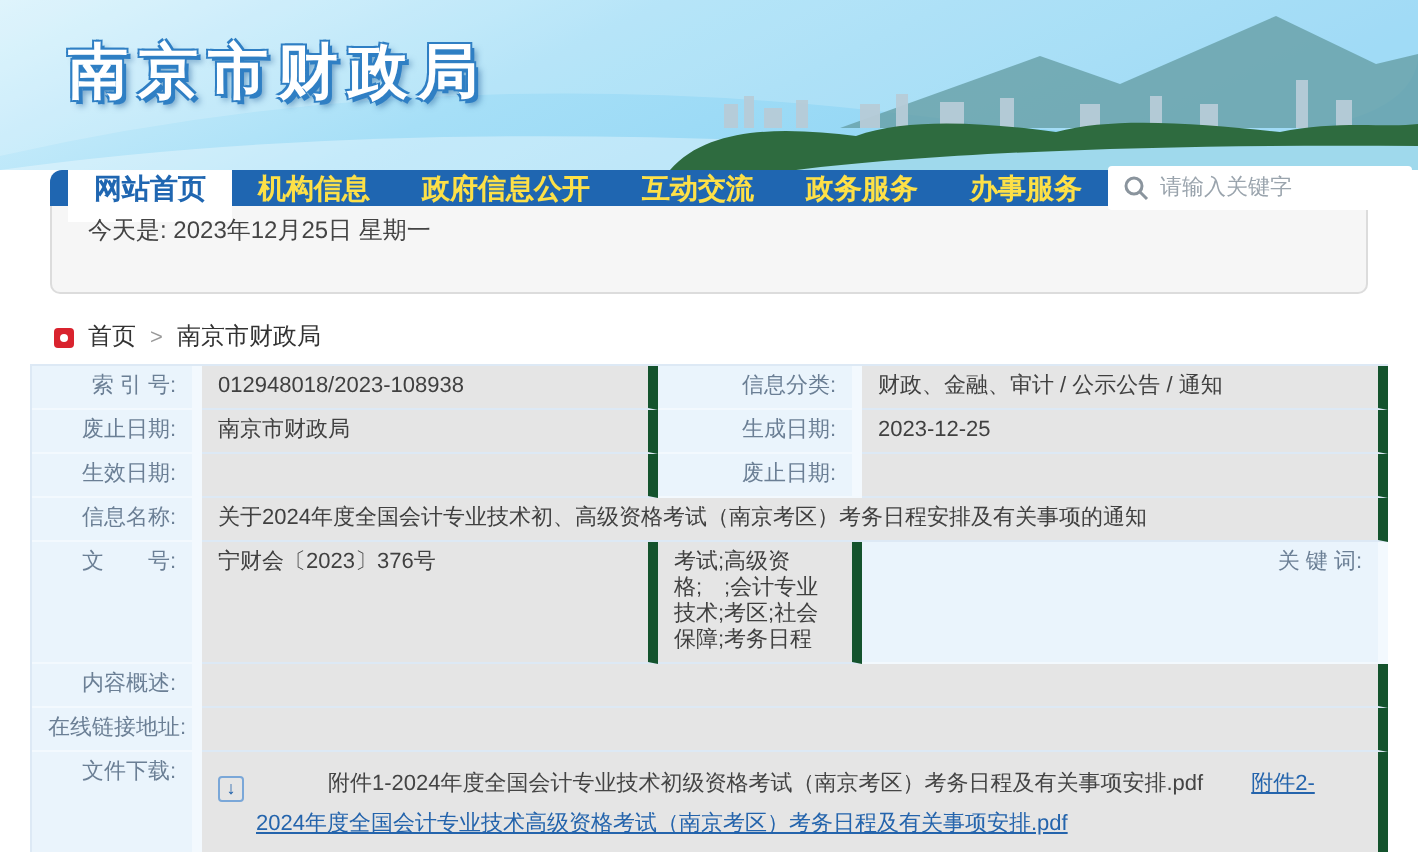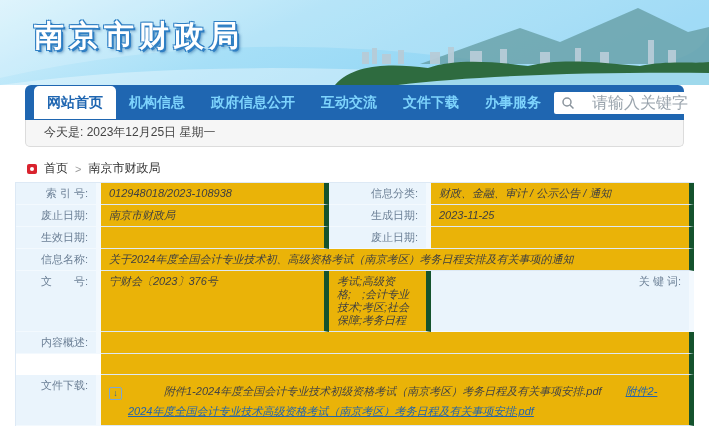--- a/index.html
+++ b/index.html
@@ -8,34 +8,34 @@
 
   
   .site-header { position: relative; width: 709px; height: 85px; overflow: hidden; }
   .site-header svg.scenery { position: absolute; inset: 0; width: 100%; height: 100%; }
   .site-title { position: absolute; left: 34px; top: 16px; font-size: 30px; font-weight: bold;
     letter-spacing: 5px; color: #ffffff;
     text-shadow: -1px -1px 0 #2f7fc4, 1px -1px 0 #2f7fc4, -1px 1px 0 #2f7fc4,
                  2px 2px 0 #2f7fc4, 3px 3px 3px rgba(30,90,150,.55); }
 
   
-  .nav-bar { margin: 0 25px; height: 35px; background: #1f66b1;
+  .nav-bar { margin: 0 25px; height: 18px; background: #1f66b1;
     border-radius: 6px 6px 0 0; display: flex; align-items: center; }
-  .nav-tab { height: 33px; line-height: 33px; padding: 0 13px; color: #7dd3fc;
+  .nav-tab { height: 33px; line-height: 33px; padding: 0 13px; color: #fde047;
     font-size: 14px; font-weight: bold; cursor: pointer; white-space: nowrap; }
   .nav-tab.active { background: #ffffff; color: #1f66b1; border-radius: 5px 5px 0 0; margin-left: 9px; }
   .nav-search { margin-left: auto; display: flex; align-items: center; gap: 6px; padding-right: 8px; }
   .search-box { position: relative; }
   .search-box input { width: 152px; height: 22px; border: none; border-radius: 2px;
-    padding: 0 6px 0 26px; font-size: 16px; color: #333; outline: none; background: #fff; text-align: center; }
+    padding: 0 6px 0 26px; font-size: 11px; color: #333; outline: none; background: #fff; }
   .search-box input::placeholder { color: #9aa4ad; }
   .search-glyph { position: absolute; left: 7px; top: 4px; }
 
   
-  .date-bar { margin: 0 25px; height: 27px; line-height: 25px; background: #f6f6f6;
+  .date-bar { margin: 0 25px; height: 44px; line-height: 25px; background: #f6f6f6;
     border: 1px solid #dcdcdc; border-top: none; border-radius: 0 0 5px 5px;
     font-size: 12px; color: #444; padding-left: 18px; }
 
   
   .breadcrumb { margin: 13px 0 5px 27px; display: flex; align-items: center; gap: 7px;
     font-size: 12px; color: #333; }
   .home-icon { width: 10px; height: 10px; background: #d9232e; border-radius: 2px;
     display: inline-block; position: relative; }
   .home-icon::after { content: ""; position: absolute; left: 3px; top: 3px; width: 4px; height: 4px;
     background: #fff; border-radius: 50%; }
@@ -43,21 +43,21 @@
   .crumb-link { cursor: pointer; }
 
   
   .meta-table { margin: 4px 15px 0; display: grid;
     grid-template-columns: 85px 228px 102px 1fr;
     border-top: 1px solid #dde9f5; border-left: 1px solid #dde9f5; font-size: 11px; }
   .cell { border-right: 5px solid #14532d; border-bottom: 1px solid #dde9f5;
     padding: 4px 8px; line-height: 13px; min-height: 21px; }
   .cell.label { background: #eaf4fc; color: #6b7f95; text-align: right;
     border-right-color: #f3f9fe; border-bottom-color: #f3f9fe; white-space: nowrap; }
-  .cell.value { background: #eab308; color: #404040; font-style: italic; }
+  .cell.value { background: #e5e5e5; color: #404040; }
   .span3 { grid-column: 2 / 5; }
   .dl-cell { display: flex; gap: 6px; padding-top: 6px; min-height: 44px; }
   .dl-icon { flex: 0 0 auto; width: 13px; height: 13px; border: 1px solid #7aa7d8; color: #2464ac;
     font-size: 9px; line-height: 11px; text-align: center; border-radius: 2px; margin-top: 6px; }
   .dl-links { line-height: 20px; text-indent: 36px; }
   .dl-links a { cursor: pointer; }
   .attach-1 { color: #444; text-decoration: none; margin-right: 24px; }
   .attach-2 { color: #2464ac; text-decoration: underline; }
 
   
@@ -99,21 +99,21 @@
     <path d="M398,85 C480,75 600,72 709,73 L709,85 Z" fill="#9fd9ec"></path>
   </svg>
   <div class="site-title">南京市财政局</div>
 </div>
 
 <div class="nav-bar">
   <div class="nav-tab active">网站首页</div>
   <div class="nav-tab">机构信息</div>
   <div class="nav-tab">政府信息公开</div>
   <div class="nav-tab">互动交流</div>
-  <div class="nav-tab">文件下载</div>
+  <div class="nav-tab">政务服务</div>
   <div class="nav-tab">办事服务</div>
   <div class="nav-search">
     <div class="search-box">
       <span class="search-glyph">
         <svg width="14" height="14" viewBox="0 0 14 14">
           <circle cx="6" cy="6" r="4" fill="none" stroke="#8a949d" stroke-width="1.5"></circle>
           <line x1="9" y1="9" x2="12.5" y2="12.5" stroke="#8a949d" stroke-width="1.5"></line>
         </svg>
       </span>
       <input type="text" placeholder="请输入关键字" style="">
@@ -133,38 +133,39 @@
 
 <div class="meta-table">
   <div class="cell label">索 引 号:</div>
   <div class="cell value">012948018/2023-108938</div>
   <div class="cell label">信息分类:</div>
   <div class="cell value">财政、金融、审计 / 公示公告 / 通知</div>
 
   <div class="cell label">废止日期:</div>
   <div class="cell value">南京市财政局</div>
   <div class="cell label">生成日期:</div>
-  <div class="cell value">2023-11-25</div>
+  <div class="cell value">2023-12-25</div>
 
   <div class="cell label">生效日期:</div>
   <div class="cell value"></div>
   <div class="cell label">废止日期:</div>
   <div class="cell value"></div>
 
   <div class="cell label">信息名称:</div>
   <div class="cell value span3">关于2024年度全国会计专业技术初、高级资格考试（南京考区）考务日程安排及有关事项的通知</div>
 
   <div class="cell label">文　　号:</div>
   <div class="cell value">宁财会〔2023〕376号</div>
   <div class="cell value">考试;高级资格;　;会计专业技术;考区;社会保障;考务日程</div>
   <div class="cell label">关 键 词:</div>
 
   <div class="cell label">内容概述:</div>
   <div class="cell value span3"></div>
 
+  <div class="cell label">在线链接地址:</div>
   <div class="cell value span3"></div>
 
   <div class="cell label">文件下载:</div>
   <div class="cell value span3 dl-cell">
     <span class="dl-icon">↓</span>
     <div class="dl-links">
       <a class="attach-1">附件1-2024年度全国会计专业技术初级资格考试（南京考区）考务日程及有关事项安排.pdf</a><a class="attach-2">附件2-2024年度全国会计专业技术高级资格考试（南京考区）考务日程及有关事项安排.pdf</a>
     </div>
   </div>
 </div>

